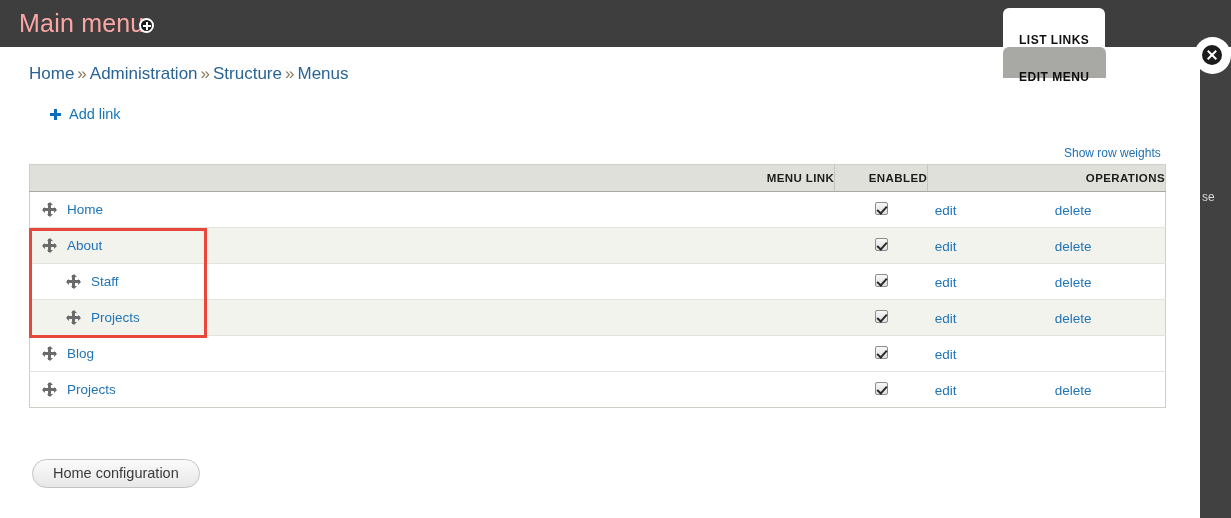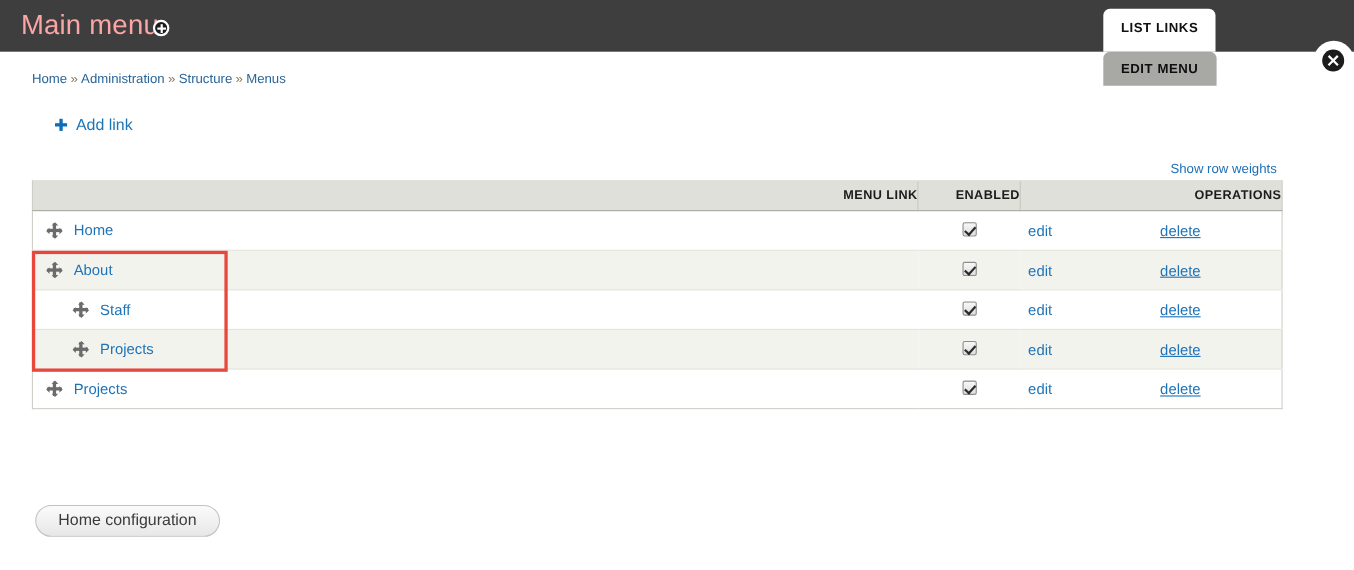--- a/index.html
+++ b/index.html
@@ -37,21 +37,21 @@
     content: ""; position: absolute; background: #ffffff;
   }
   .title-badge::before { left: 4.5px; top: 1.5px; width: 2px; height: 8px; }
   .title-badge::after  { left: 1.5px; top: 4.5px; width: 8px; height: 2px; }
 
   
   .tabs { position: absolute; left: 1003px; top: 8px; height: 39px; }
   .tab {
     float: left;
     height: 31px;
-    padding: 0 16px;
+    padding: 15px 16px;
     margin-right: 21px;
     line-height: 31px;
     font-size: 12px;
     font-weight: bold;
     letter-spacing: .5px;
     color: #0f0f0f;
     border-radius: 6px 6px 0 0;
     background: #a8a8a4;
     cursor: pointer;
     white-space: nowrap;
@@ -88,21 +88,21 @@
     position: absolute; left: 1194px; top: 37px;
     width: 37px; height: 37px;
     border-radius: 50%;
     background: #ffffff;
     z-index: 20;
   }
 
   
   .breadcrumb {
     position: absolute; left: 29px; top: 64px;
-    font-size: 12px; color: #3a5f8f;
+    font-size: 17px; color: #3a5f8f;
     white-space: nowrap;
   }
   .breadcrumb a { color: #2a6496; text-decoration: none; cursor: pointer; }
   .breadcrumb .sep { color: #8a7a5a; padding: 0 3px; }
 
   
   .add-link {
     position: absolute; left: 50px; top: 106px;
     font-size: 14.5px; color: #1976b8;
     cursor: pointer; white-space: nowrap;
@@ -192,21 +192,21 @@
   }
   .chk::after {
     content: ""; position: absolute;
     left: 3.5px; top: 1px; width: 4px; height: 8px;
     border: solid #2b2b2b; border-width: 0 2px 2px 0;
     transform: rotate(42deg);
   }
 
   .ops-cell { position: relative; text-align: center; }
   .op-edit   { position: absolute; left: 7px;  top: 50%; transform: translateY(-50%); color: #1f73b7; font-size: 13.5px; cursor: pointer; }
-  .op-delete { position: absolute; left: 127px; top: 50%; transform: translateY(-50%); color: #1f73b7; font-size: 13.5px; cursor: pointer; text-decoration: underline; }
+  .op-delete { position: absolute; left: 127px; top: 50%; transform: translateY(-50%); color: #1f73b7; font-size: 13.5px; cursor: pointer; }
 
   
   .highlight-box {
     position: absolute;
     left: 29px; top: 228px;
     width: 178px; height: 110px;
     border: 3px solid #e8483c;
     pointer-events: none;
     z-index: 10;
   }
@@ -233,20 +233,23 @@
 
   <div class="topbar">
     <div class="page-title">Main menu</div>
     <div class="title-badge"></div>
     <div class="tabs">
       <div class="tab active">LIST LINKS</div>
       <div class="tab">EDIT MENU</div>
     </div>
   </div>
 
+  <div class="right-panel">
+    <div class="right-panel-text">se</div>
+  </div>
   <div class="close-halo"></div>
   <div class="close-btn"></div>
 
   <div class="breadcrumb">
     <a>Home</a><span class="sep">»</span><a>Administration</a><span class="sep">»</span><a>Structure</a><span class="sep">»</span><a>Menus</a>
   </div>
 
   <div class="add-link">
     <span class="plus-icon"></span><span>Add link</span>
   </div>
@@ -297,20 +300,29 @@
             <div class="link-cell indent"><span class="drag-handle"><span class="arrowhead ah-up"></span><span class="arrowhead ah-down"></span><span class="arrowhead ah-left"></span><span class="arrowhead ah-right"></span></span><span class="menu-link-text">Projects</span></div>
           </td>
           <td class="enabled-cell"><span class="chk"></span></td>
           <td class="ops-cell">
             <span class="op-edit">edit</span>
             <span class="op-delete">delete</span>
           </td>
         </tr>
         <tr class="odd">
           <td>
+            <div class="link-cell"><span class="drag-handle"><span class="arrowhead ah-up"></span><span class="arrowhead ah-down"></span><span class="arrowhead ah-left"></span><span class="arrowhead ah-right"></span></span><span class="menu-link-text">Blog</span></div>
+          </td>
+          <td class="enabled-cell"><span class="chk"></span></td>
+          <td class="ops-cell">
+            <span class="op-edit">edit</span>
+          </td>
+        </tr>
+        <tr class="odd">
+          <td>
             <div class="link-cell"><span class="drag-handle"><span class="arrowhead ah-up"></span><span class="arrowhead ah-down"></span><span class="arrowhead ah-left"></span><span class="arrowhead ah-right"></span></span><span class="menu-link-text">Projects</span></div>
           </td>
           <td class="enabled-cell"><span class="chk"></span></td>
           <td class="ops-cell">
             <span class="op-edit">edit</span>
             <span class="op-delete">delete</span>
           </td>
         </tr>
       </tbody>
   </table>

